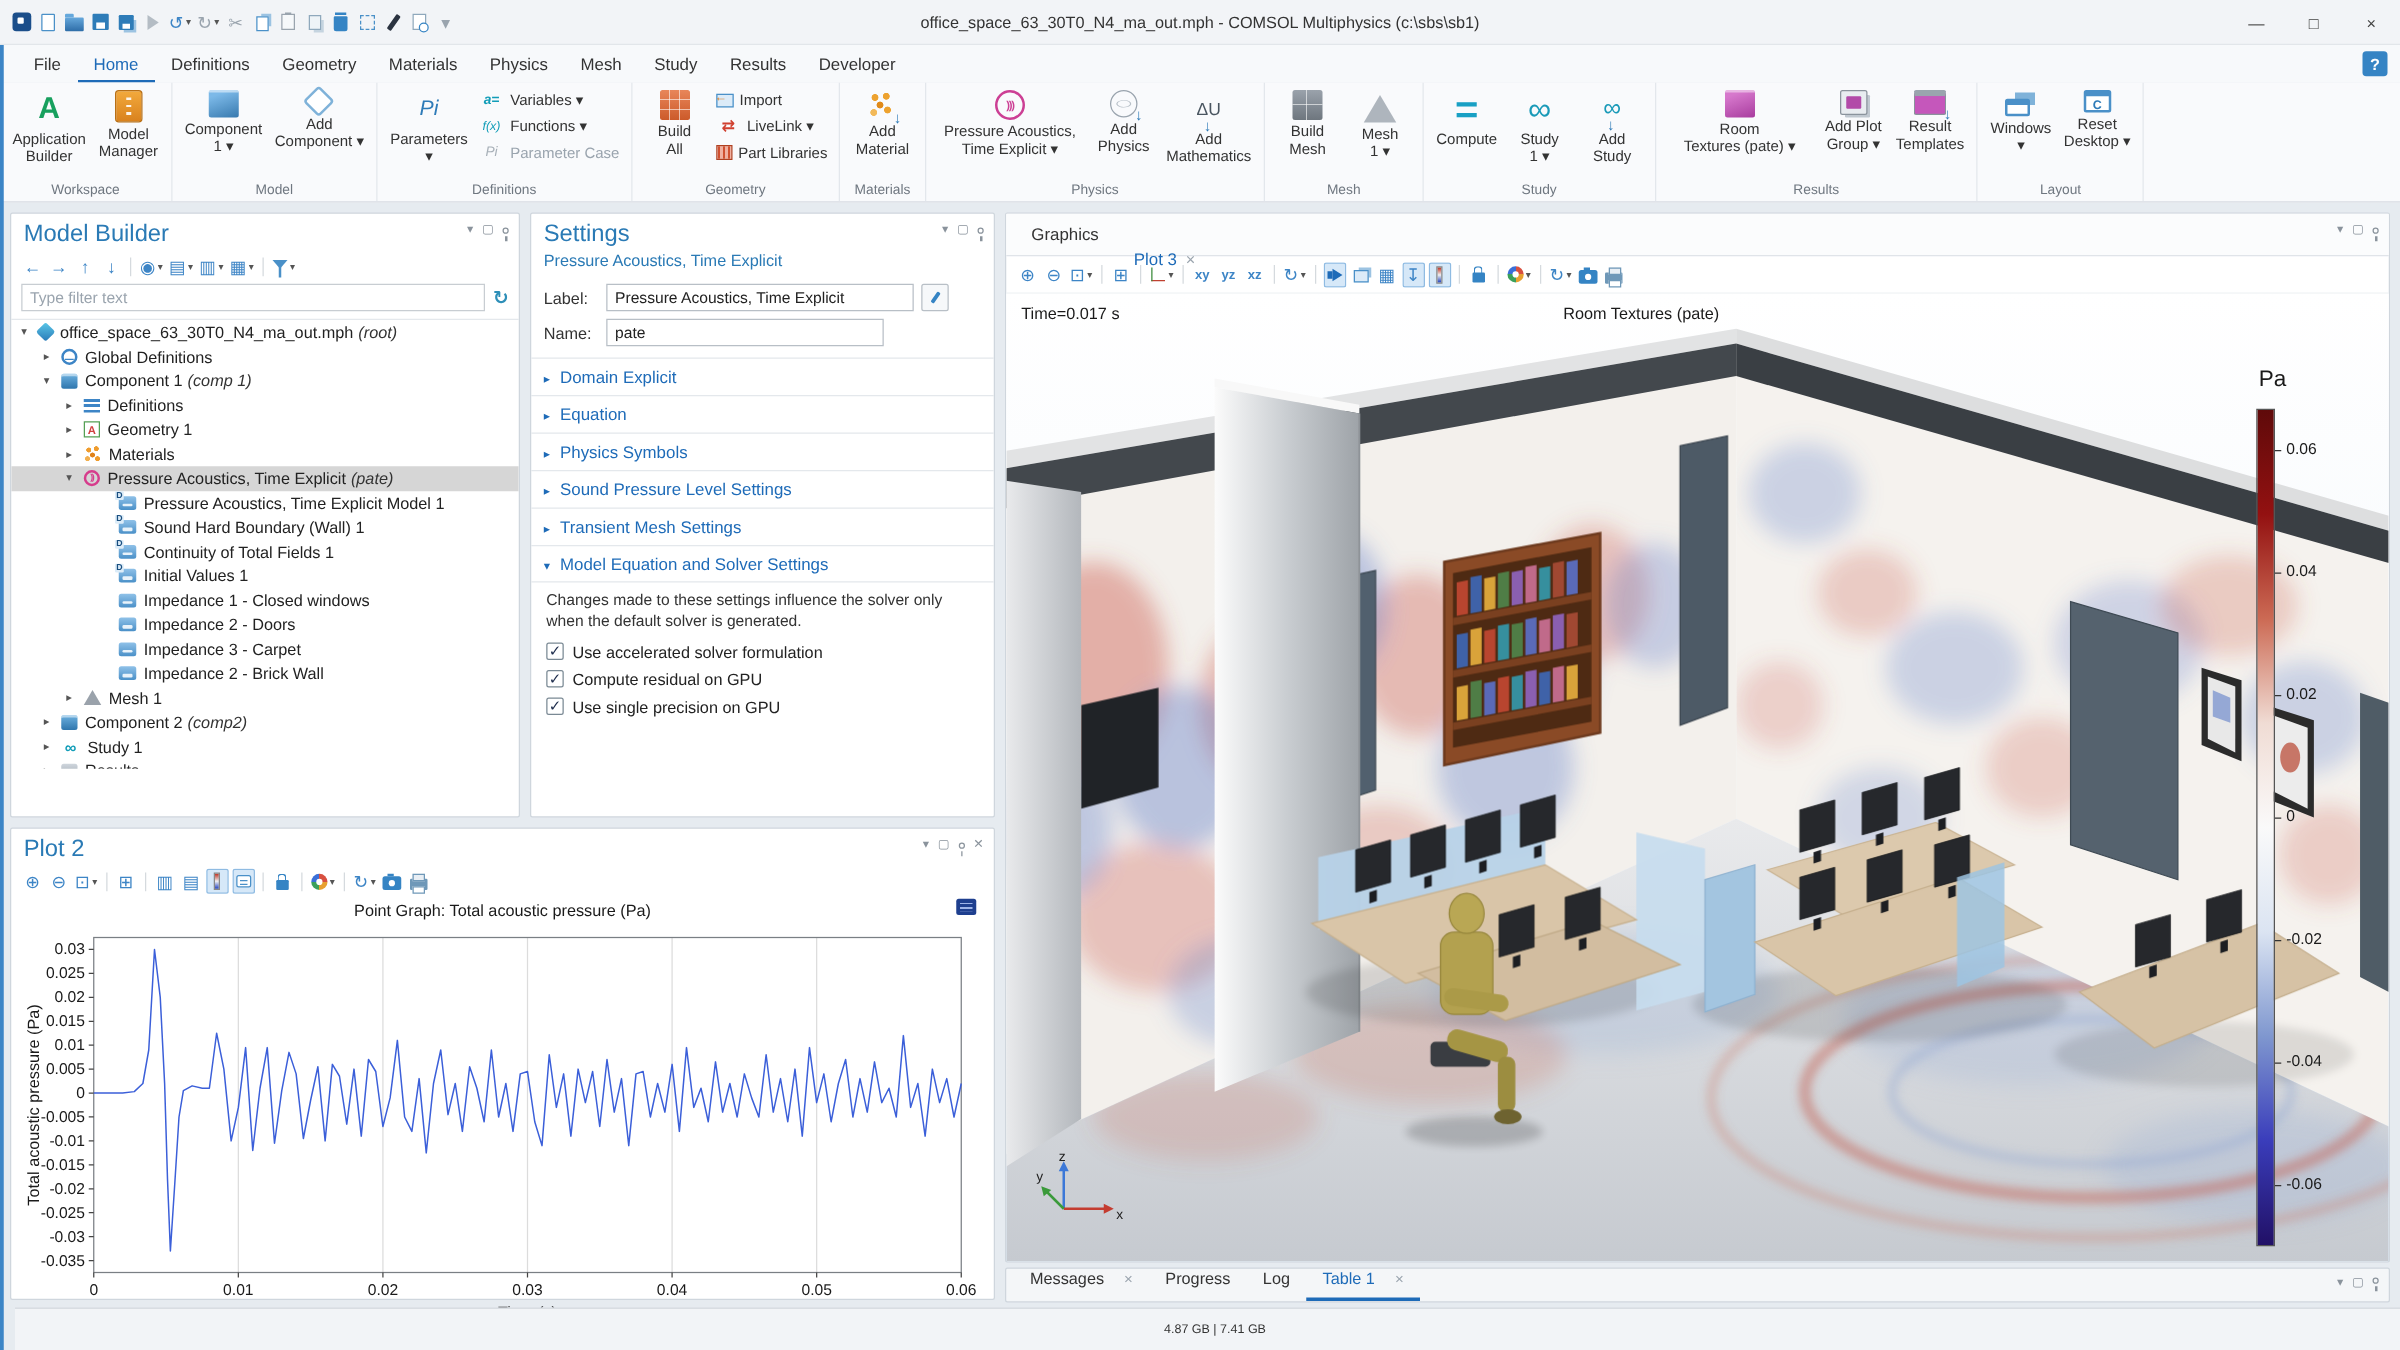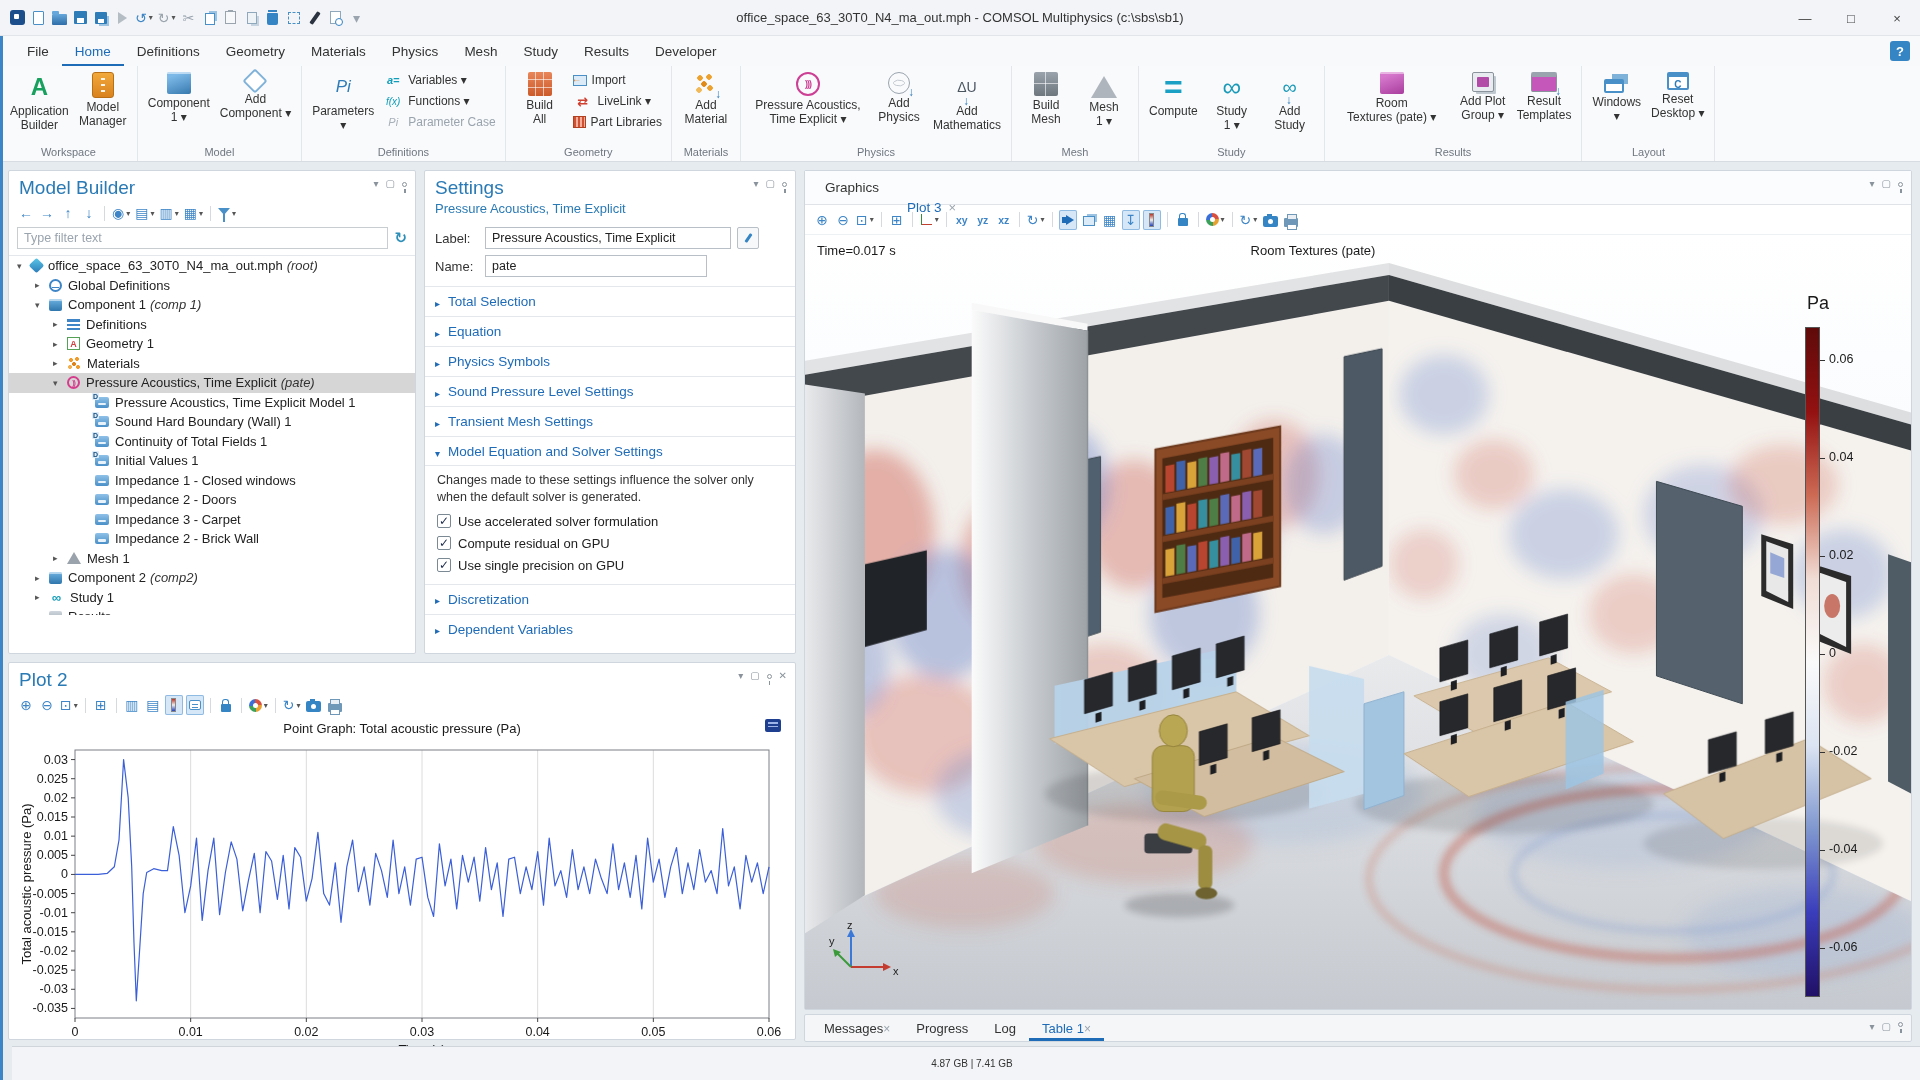--- a/index.html
+++ b/index.html
@@ -215,21 +215,21 @@
   .gtitle{position:absolute;left:0;right:90px;top:8px;text-align:center;font-size:13px;color:#1a1a1a;}
   .cbar{position:absolute;top:58px;right:46px;width:60px;height:724px;}
   .cb-unit{position:absolute;top:0;left:2px;font-size:18px;color:#1a1a1a;}
   .cb-bar{position:absolute;top:34px;left:0;width:15px;height:670px;border:1px solid #555;}
   .cb-ticks{position:absolute;top:34px;left:0;width:60px;height:670px;}
   .cb-tick{position:absolute;left:15px;width:5px;height:1px;background:#333;}
   .cb-lab{position:absolute;left:24px;font-size:12.5px;color:#1a1a1a;}
   .triad{position:absolute;left:24px;bottom:24px;}
   
   #bt{left:804px;top:1014px;width:1108px;height:28px;background:#f4f6f8;border:1px solid #cfd6dd;border-radius:2px;display:flex;align-items:stretch;padding-left:6px;position:absolute;}
-  .btab{display:flex;align-items:center;gap:0;padding:0 13px;font-size:13px;color:#333;}
+  .btab{display:flex;align-items:flex-start;gap:16px;padding:0 13px;font-size:13px;color:#333;}
   .btab.active{color:#1e6bb8;box-shadow:inset 0 -3px 0 #1e6bb8;}
   .btab .x::after{content:"×";color:#9aa4ae;font-size:12px;}
   .bt-icons{position:absolute;right:8px;top:7px;display:flex;gap:7px;}
   .statusbar{position:absolute;left:12px;top:1046px;width:1920px;height:34px;background:#f2f4f7;border-top:1px solid #d0d5db;display:flex;align-items:center;justify-content:center;font-size:10px;color:#333;}
 </style>
 </head>
 <body>
 
 <div class="titlebar">
   <div class="tbar">
@@ -894,21 +894,21 @@
       </span>
   </div>
   <div class="srow" style="margin-bottom:6px;">
     <span class="scap">Name:</span>
     <input class="sinput name" value="pate" style="">
   </div>
   <div>
 
       <div class="sect">
         <span class="chev"></span>
-        <span class="sl">Total Selection</span>
+        <span class="sl">Domain Explicit</span>
       </div>
 
       <div class="sect">
         <span class="chev"></span>
         <span class="sl">Equation</span>
       </div>
 
       <div class="sect">
         <span class="chev"></span>
         <span class="sl">Physics Symbols</span>
@@ -941,32 +941,20 @@
           <span class="cbbox"></span>
           <span class="cbl">Compute residual on GPU</span>
         </label>
 
         <label class="cb">
           <span class="cbbox"></span>
           <span class="cbl">Use single precision on GPU</span>
         </label>
       </div>
   </div>
-  <div>
-
-      <div class="sect">
-        <span class="chev"></span>
-        <span class="sl">Discretization</span>
-      </div>
-
-      <div class="sect">
-        <span class="chev"></span>
-        <span class="sl">Dependent Variables</span>
-      </div>
-    </div>
 </div>
 
 <div class="panel" id="p2">
   <div class="phead">
     <div class="ptitle">Plot 2</div>
     <div class="phead-icons">
       <span class="ph-ic">▾</span>
       <span class="ph-ic">▢</span>
       <span class="ph-pin"></span>
       <span class="ph-ic">✕</span>

